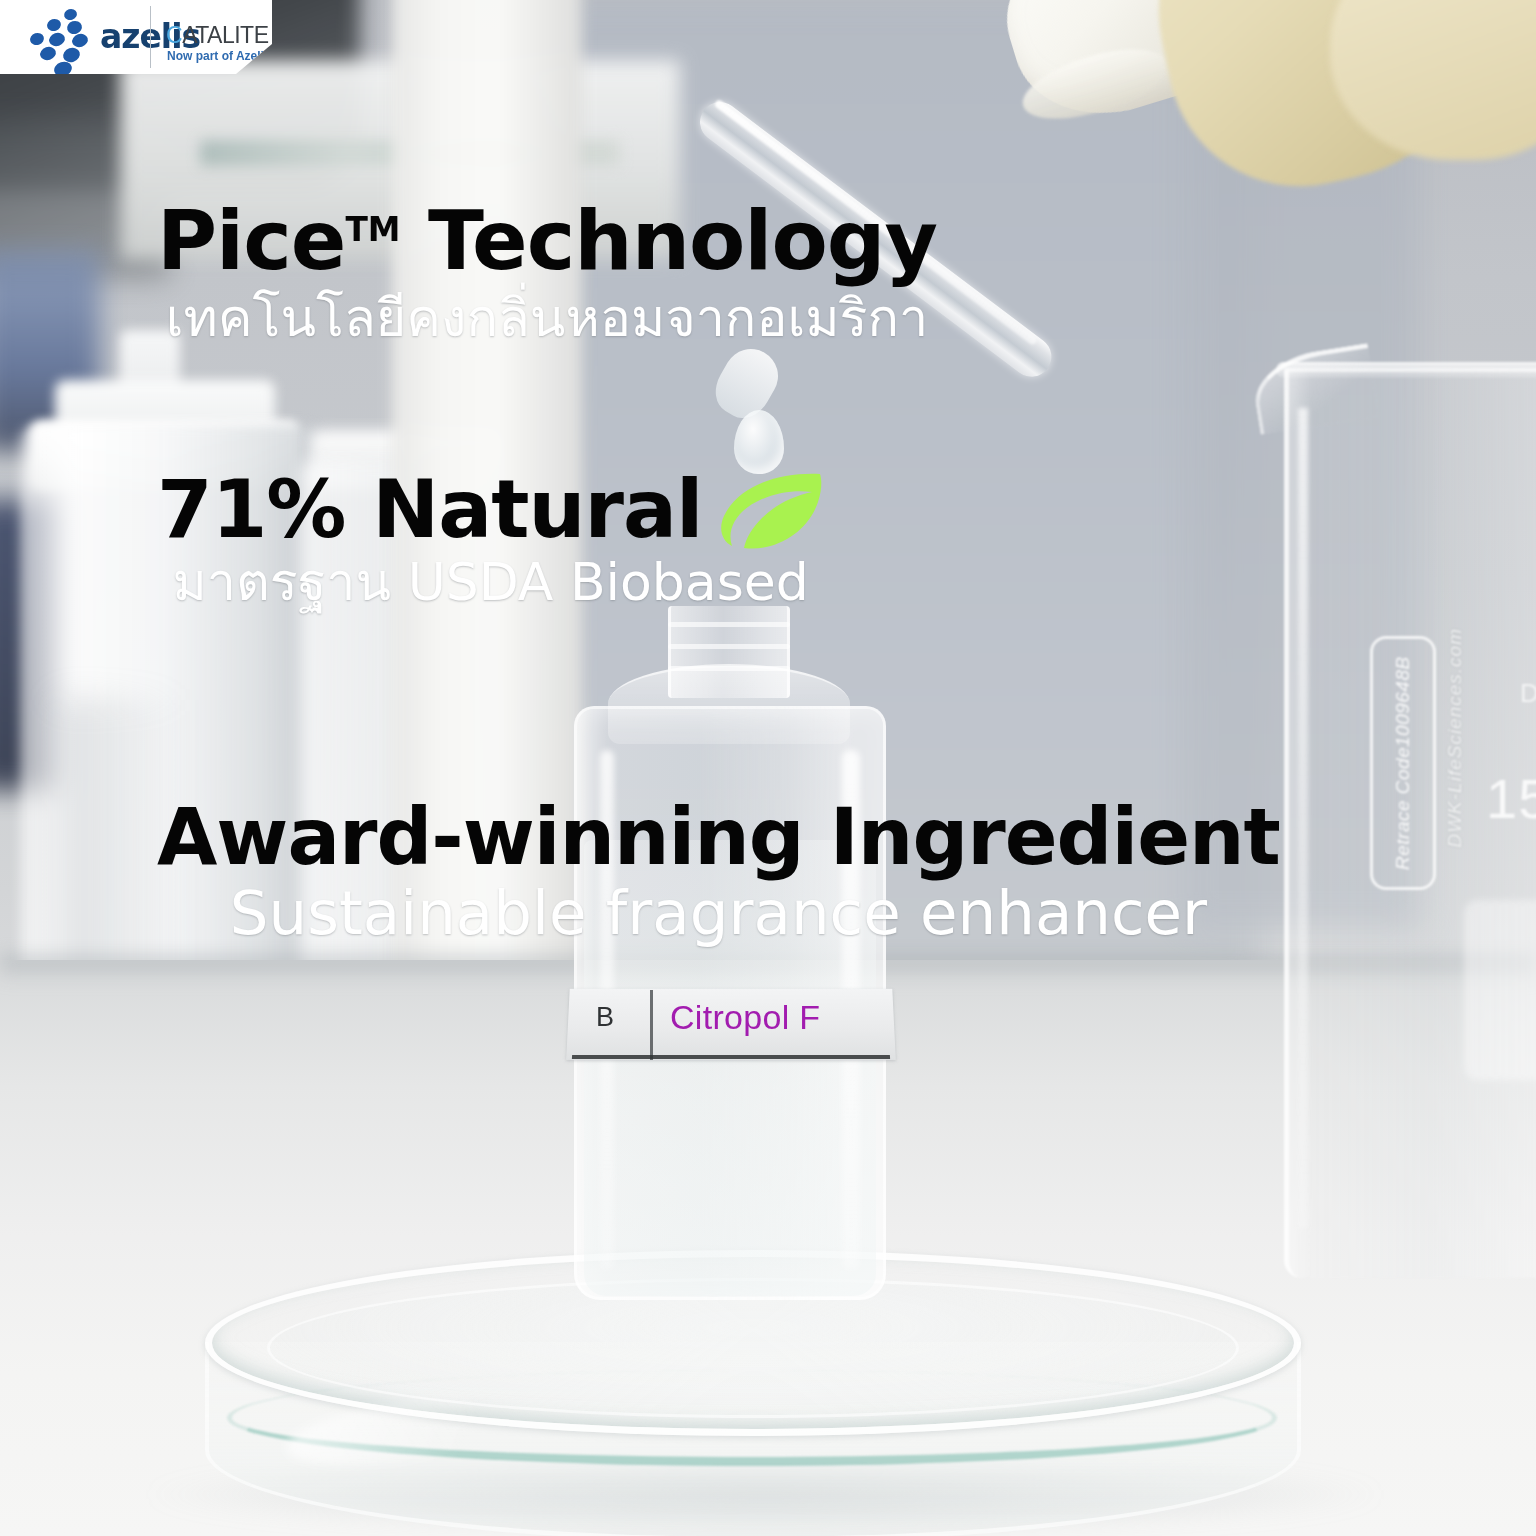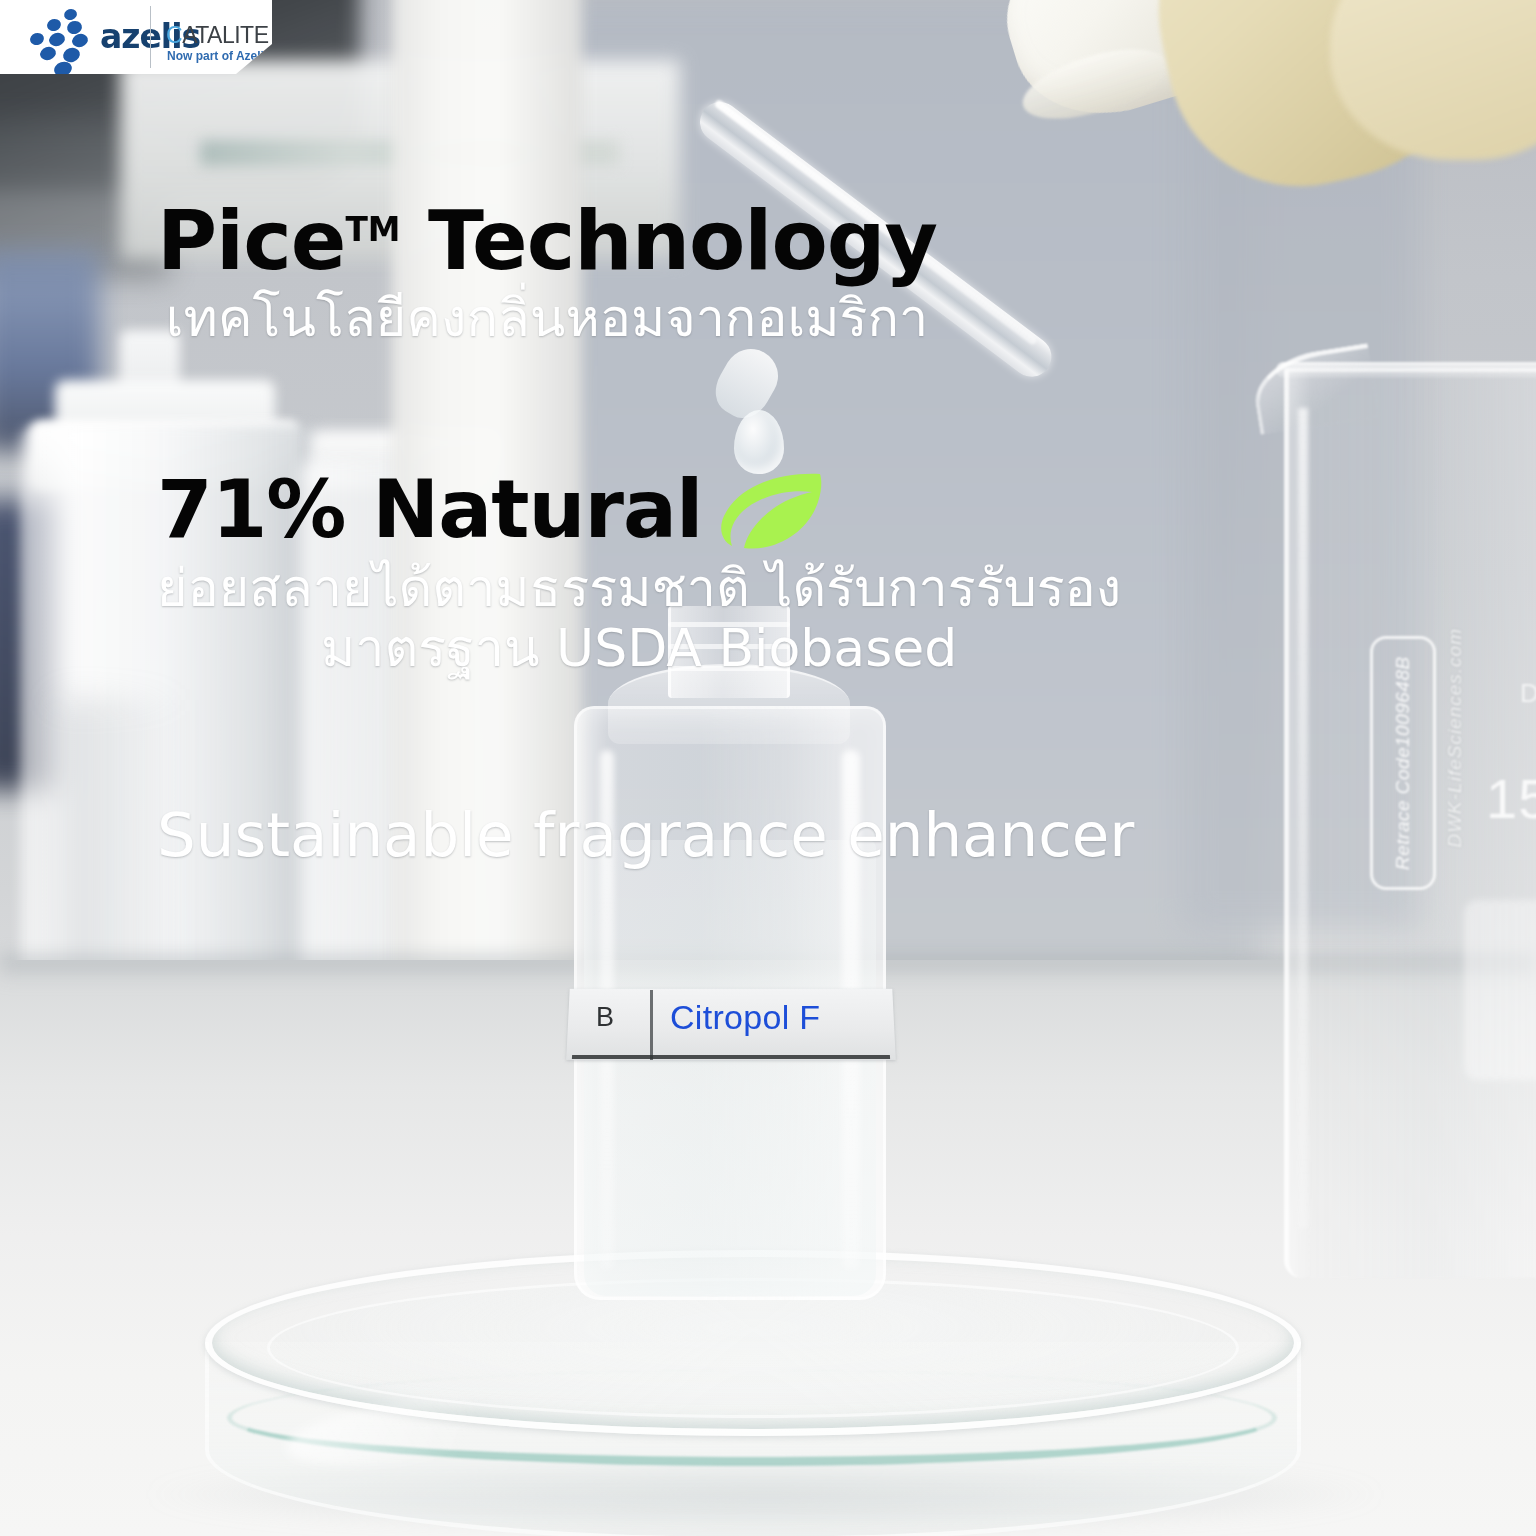--- a/index.html
+++ b/index.html
@@ -300,21 +300,21 @@
   .label-div {
     position:absolute; left:90px; top:390px; width:3px; height:70px;
     background:#4a4d50; opacity:.8;
   }
   .label-b {
     position:absolute; left:36px; top:402px;
     font-size:27px; color:#2f3234; font-family:"Liberation Sans", sans-serif;
   }
   .label-name {
     position:absolute; left:110px; top:398px;
-    font-size:34px; color:#1d4ed8; font-family:"Liberation Sans", sans-serif;
+    font-size:34px; color:#a21caf; font-family:"Liberation Sans", sans-serif;
     letter-spacing:.3px;
   }
 
   
   .pipette { position:absolute; left:690px; top:-30px; width:560px; height:520px; }
   .pip-tube {
     position:absolute; left:14px; top:120px; width:430px; height:40px;
     background:linear-gradient(180deg,
       rgba(255,255,255,.92) 0%, rgba(255,255,255,.55) 22%,
       rgba(216,224,228,.35) 52%, rgba(255,255,255,.80) 78%, rgba(255,255,255,.55) 100%);
@@ -552,22 +552,22 @@
       <div class="h-white t2">เทคโนโลยีคงกลิ่นหอมจากอเมริกา</div>
     </div>
 
     <div class="blk b2">
       <div class="h-black t1">
         <span>71% Natural</span>
         <svg class="leaf" viewBox="0 0 108 80">
           <path d="M104 4 C62 2 22 16 8 46 C2 59 6 71 16 76 C10 58 22 40 44 30 C62 22 80 20 96 22 C78 26 60 34 46 48 C36 58 30 68 28 78 C60 82 92 62 102 32 C106 20 106 10 104 4 Z" fill="#a9f24f"></path>
         </svg>
       </div>
-      <div class="h-white t2">ย่อยสลายได้ตามธรรมชาติ ได้รับการรับรอง</div>
       <div class="h-white t3">มาตรฐาน USDA Biobased</div>
     </div>
 
     <div class="blk b3">
+      <div class="h-black t1">Award-winning Ingredient</div>
       <div class="h-white t2">Sustainable fragrance enhancer</div>
     </div>
 
   </div>
 </div>
 
 </body></html>

